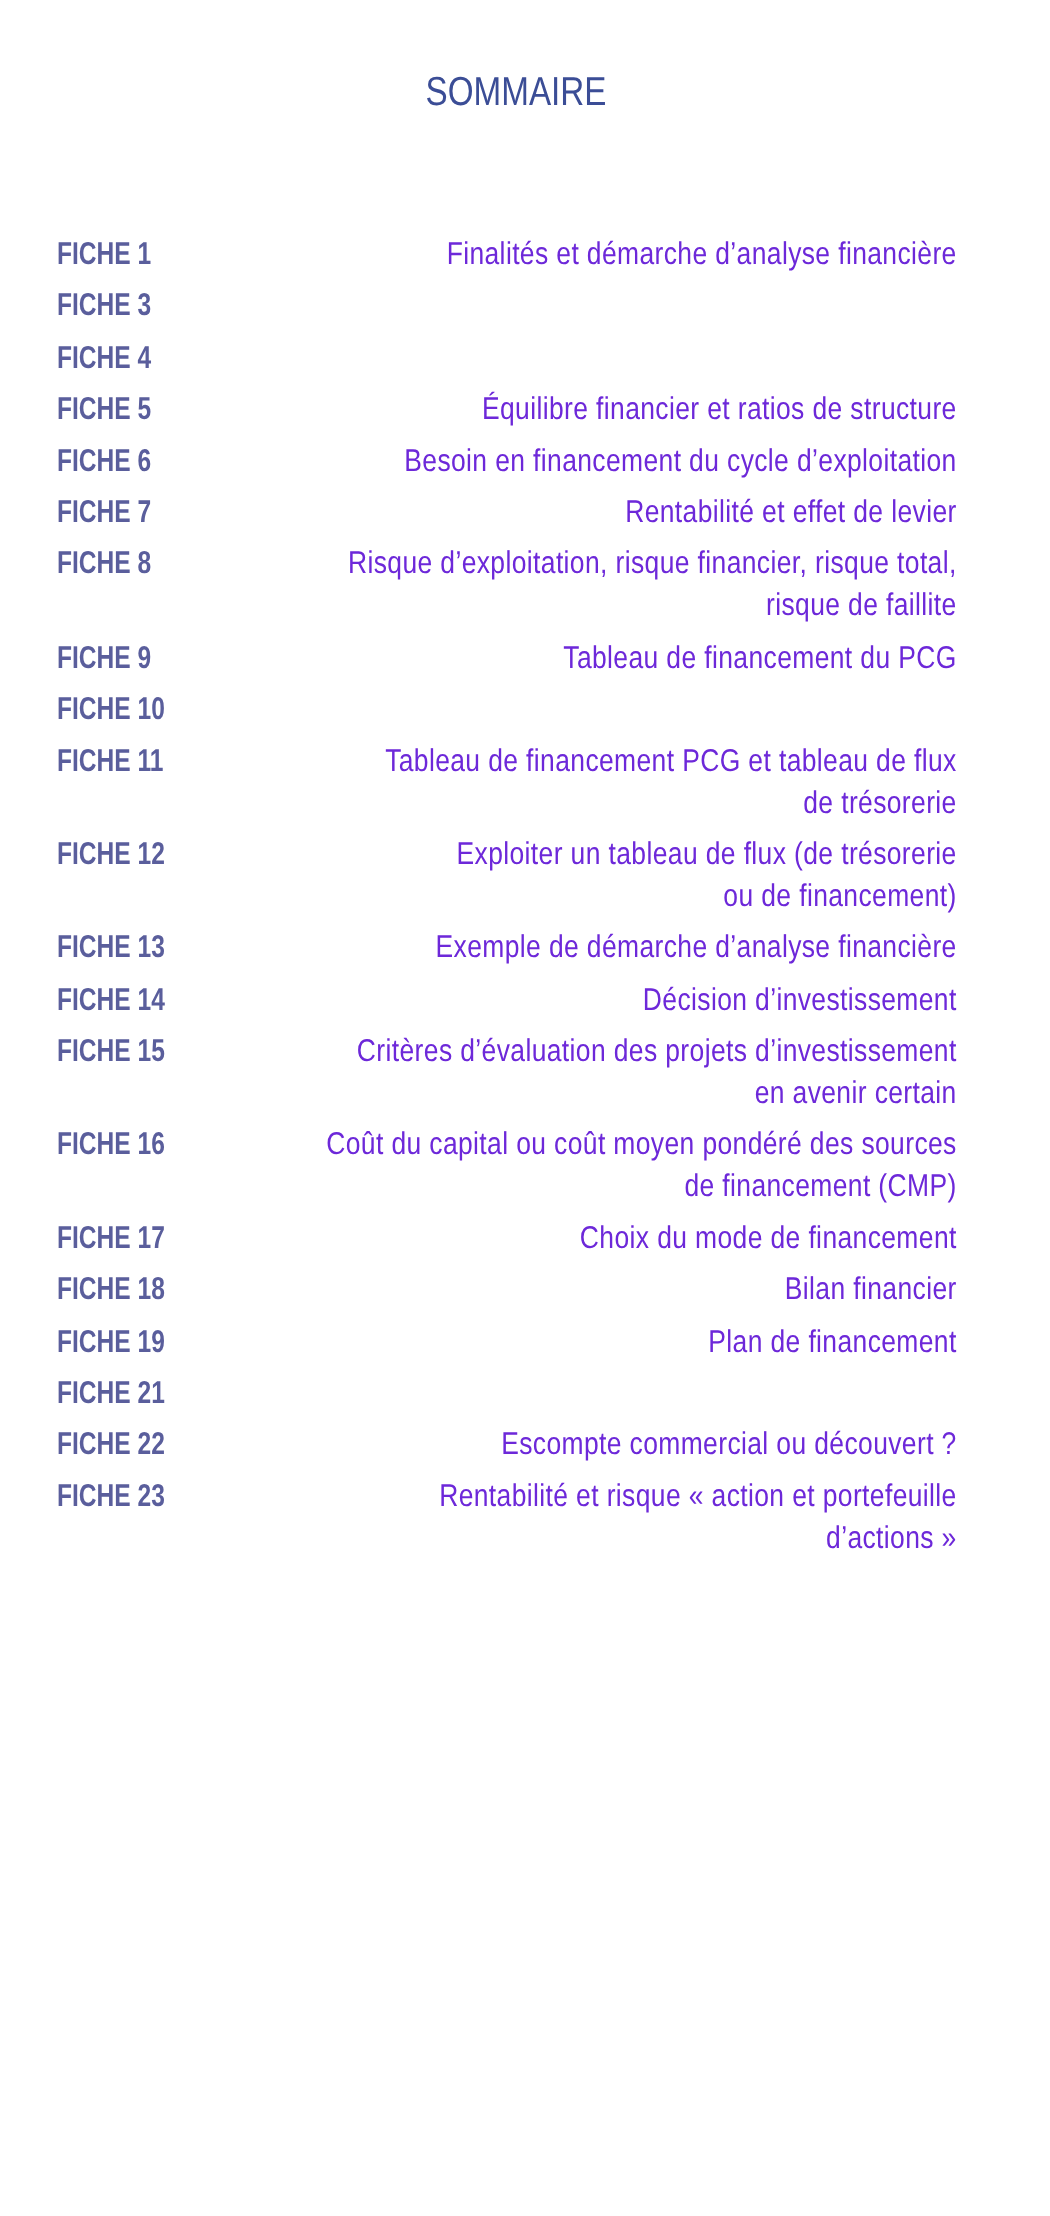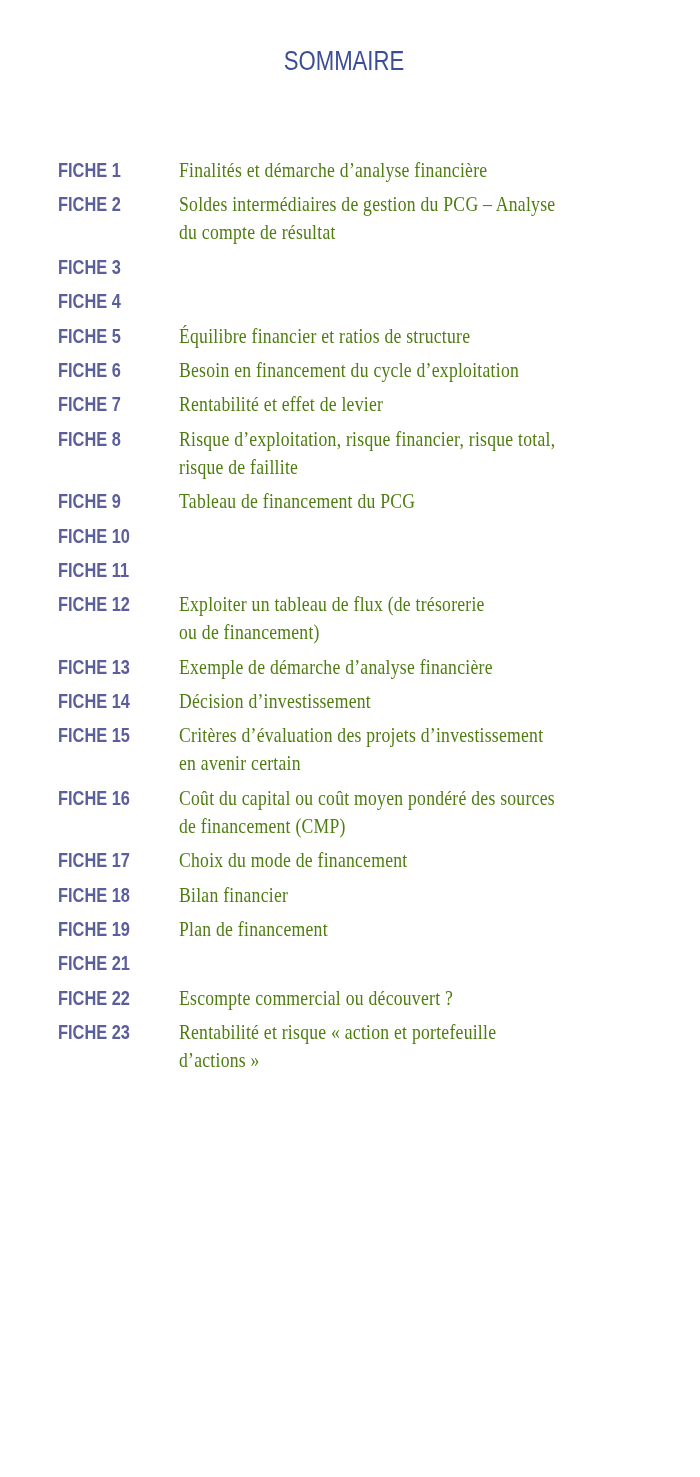--- a/index.html
+++ b/index.html
@@ -2,49 +2,44 @@
 <html><head>
   <meta charset="utf-8">
   <style>
     html, body { margin: 0; padding: 0; background: #ffffff; }
     body { width: 700px; height: 1477px; position: relative; overflow: hidden; }
     .title {
       position: absolute; left: 0; top: 46px; width: 688px; text-align: center;
       font-family: "Liberation Sans", sans-serif; font-size: 27px; letter-spacing: 0px;
       color: #3b4d96; transform: scaleX(0.82); transform-origin: 344px 0;
     }
-    .toc { position: absolute; left: 58px; top: 156px; width: 600px; }
+    .toc { position: absolute; left: 38px; top: 156px; width: 600px; }
     .row { position: relative; display: flex; }
     .label {
       width: 121px; flex: none;
       font-family: "Liberation Sans", sans-serif; font-weight: bold; font-size: 21px;
       color: #5a5e9c; line-height: 28px;
       transform: scaleX(0.78); transform-origin: 0 0; white-space: nowrap;
     }
     .text {
-      flex: 1; font-family: Liberation Serif, serif; font-size: 21px;
-      color: #4d7c0f; line-height: 28px; letter-spacing: 0.3px;
+      flex: 1; font-family: Liberation Sans, sans-serif; font-size: 21px;
+      color: #6d28d9; line-height: 28px; letter-spacing: 0.3px; text-align: right;
     }
     .text span.inner { display: inline-block; transform: scaleX(0.84); transform-origin: 0 0; width: 119%; white-space: pre-line; }
     .row { margin-bottom: 6.4px; }
   </style>
 </head>
 <body>
 
 <div class="title">SOMMAIRE</div>
 
 <div class="toc" id="toc">
     <div class="row">
       <div class="label">FICHE 1</div>
       <div class="text"><span class="inner">Finalités et démarche d’analyse financière</span></div>
-    </div>
-    <div class="row">
-      <div class="label">FICHE 2</div>
-      <div class="text"><span class="inner">Soldes intermédiaires de gestion du PCG – Analyse
-du compte de résultat</span></div>
     </div>
     <div class="row">
       <div class="label">FICHE 3</div>
     </div>
     <div class="row">
       <div class="label">FICHE 4</div>
     </div>
     <div class="row">
       <div class="label">FICHE 5</div>
       <div class="text"><span class="inner">Équilibre financier et ratios de structure</span></div>
@@ -64,20 +59,22 @@
     </div>
     <div class="row">
       <div class="label">FICHE 9</div>
       <div class="text"><span class="inner">Tableau de financement du PCG</span></div>
     </div>
     <div class="row">
       <div class="label">FICHE 10</div>
     </div>
     <div class="row">
       <div class="label">FICHE 11</div>
+      <div class="text"><span class="inner">Tableau de financement PCG et tableau de flux
+de trésorerie</span></div>
     </div>
     <div class="row">
       <div class="label">FICHE 12</div>
       <div class="text"><span class="inner">Exploiter un tableau de flux (de trésorerie
 ou de financement)</span></div>
     </div>
     <div class="row">
       <div class="label">FICHE 13</div>
       <div class="text"><span class="inner">Exemple de démarche d’analyse financière</span></div>
     </div>

